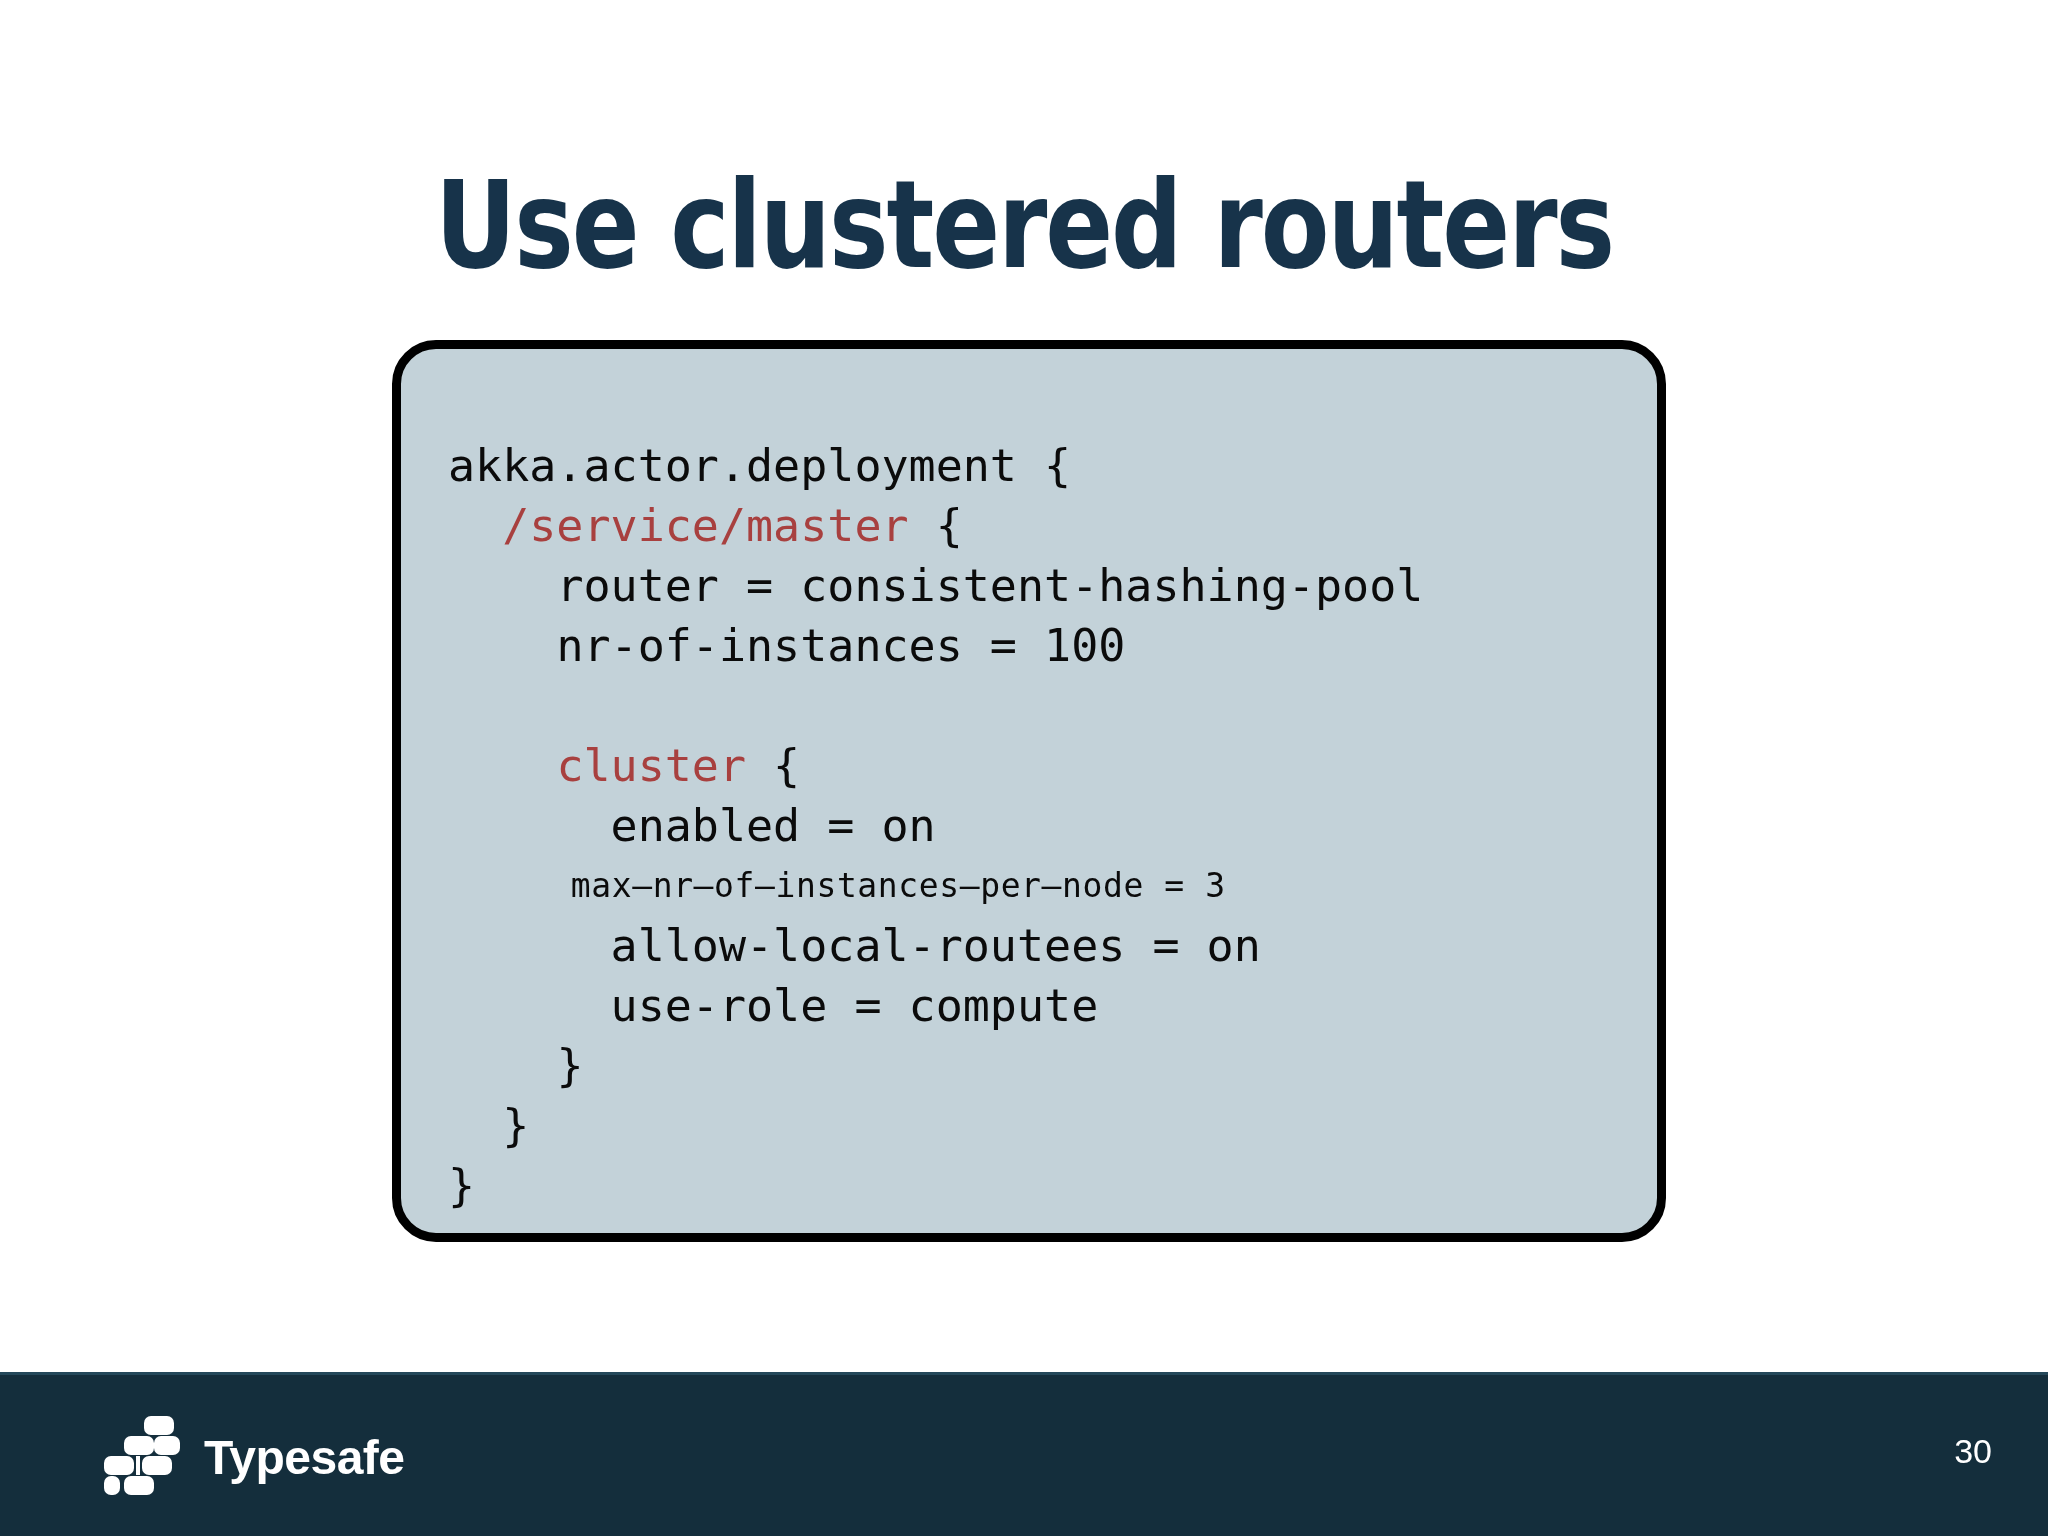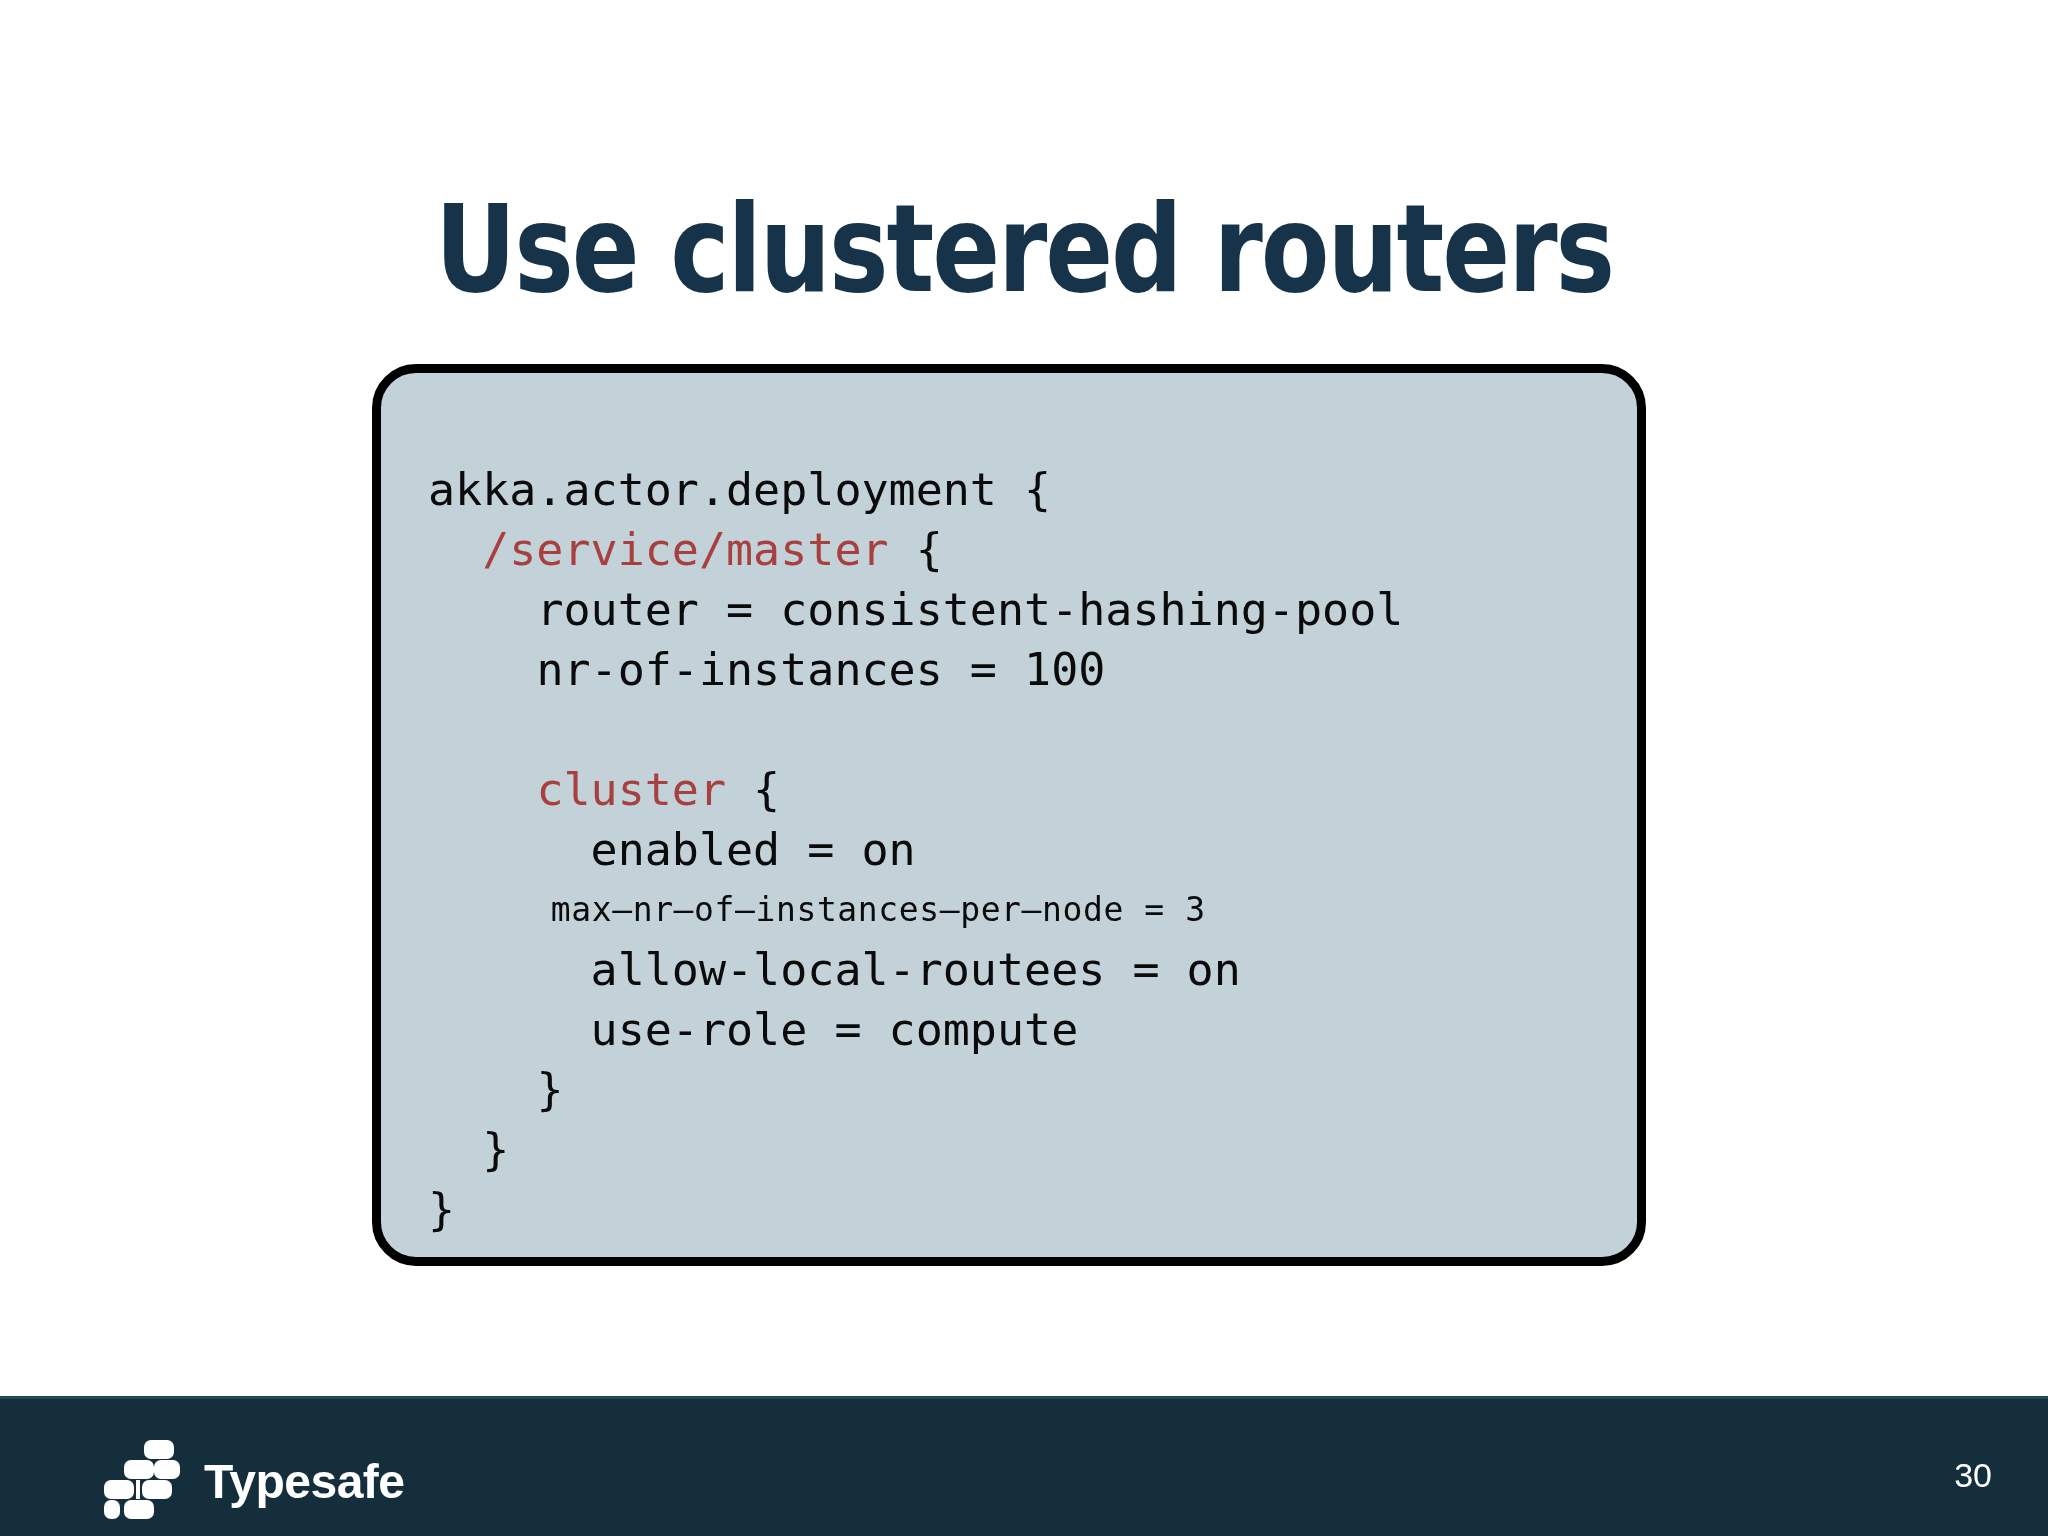--- a/index.html
+++ b/index.html
@@ -12,21 +12,20 @@
     height: 1536px;
     position: relative;
     overflow: hidden;
     font-family: "Liberation Sans", sans-serif;
   }
 
   #slide {
     position: absolute;
     inset: 0;
     background: #ffffff;
-    margin-top: 24px;
   }
 
   
   #slide-title {
     position: absolute;
     left: 0;
     right: 0;
     top: 78px;
     text-align: center;
     color: #17334a;
@@ -36,21 +35,21 @@
     line-height: 1.08;
     letter-spacing: -2.5px;
     transform: scaleX(0.82);
     transform-origin: center top;
     white-space: nowrap;
   }
 
   
   #code-block {
     position: absolute;
-    left: 372px;
+    left: 392px;
     top: 340px;
     width: 1274px;
     height: 902px;
     box-sizing: border-box;
     background: #c3d2d9;
     border: 9px solid #000000;
     border-radius: 44px;
   }
 
   #code-listing {

